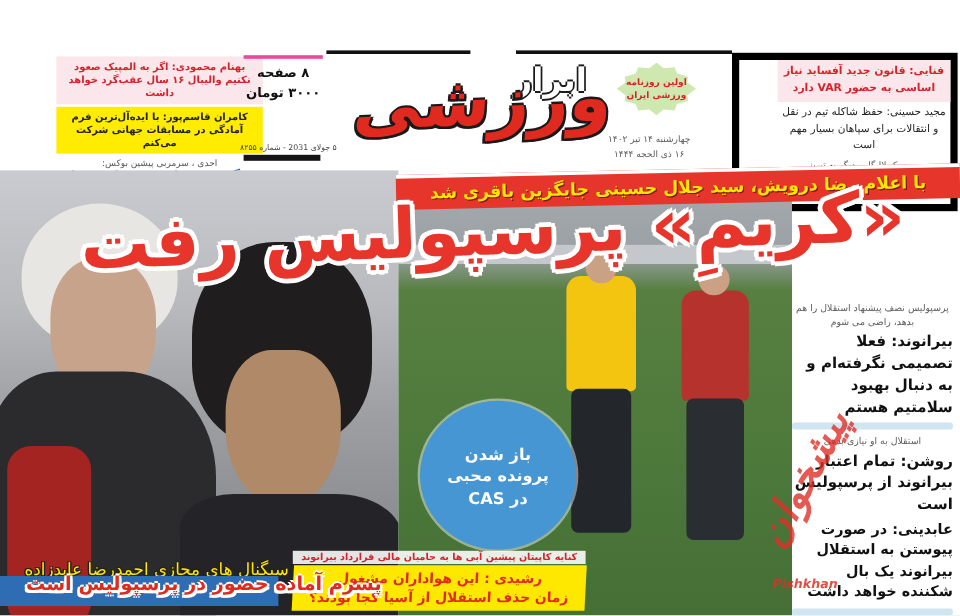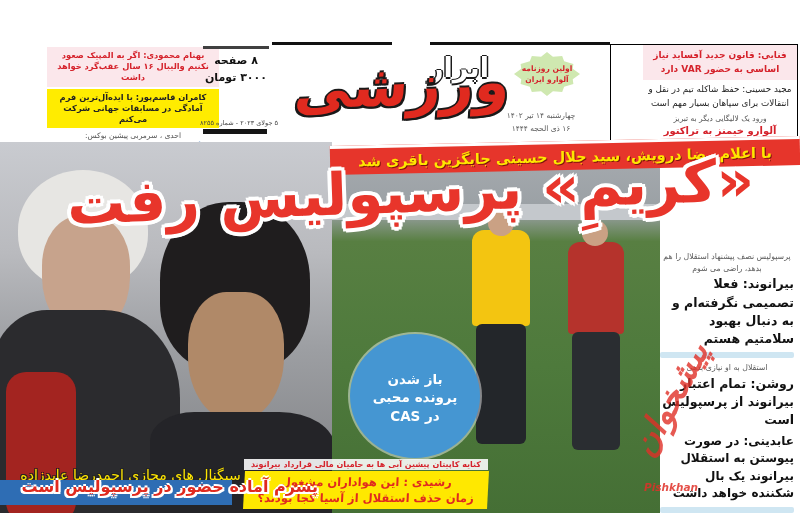--- a/index.html
+++ b/index.html
@@ -12,21 +12,21 @@
   .abs { position:absolute; }
   .rtl { direction:rtl; unicode-bidi:plaintext; }
 
   
   .mini-box { width:172px; padding:3px 4px; font-weight:bold; line-height:1.35; text-align:center; }
   .pinkbg { background:#fbe7eb; color:#d5222b; }
   .yellowbg { background:#ffec00; color:#222; }
   .kicker-gray { color:#555; font-size:7.5px; text-align:center; }
   .blue-head { color:#1f63b0; font-weight:bold; font-size:10.5px; text-align:center; }
 
-  .issue-col { width:66px; text-align:center; border-top:3px solid #404040; padding-top:4px; }
+  .issue-col { width:66px; text-align:center; border-top:3px solid #ec4899; padding-top:4px; }
   .issue-col .big { font-size:11px; font-weight:bold; color:#111; line-height:1.5; }
   .issue-meta { font-size:6.5px; color:#444; white-space:nowrap; }
   .issue-bar { width:64px; height:5px; background:#151515; }
 
   
   .mast-rule { height:3px; background:#111; }
   .logo-main {
     font-size:57px; font-weight:bold; color:#e02a1f; transform:skewX(-6deg) rotate(-2deg);
     text-shadow:-2px 0 #1a1a1a, 2px 0 #1a1a1a, 0 -2px #1a1a1a, 0 2px #1a1a1a, 2px 2px #1a1a1a, -2px 2px 0 #1a1a1a;
     letter-spacing:-2px;
@@ -36,21 +36,21 @@
     text-shadow:-1.5px 0 #1a1a1a, 1.5px 0 #1a1a1a, 0 -1.5px #1a1a1a, 0 1.5px #1a1a1a;
   }
   .badge {
     width:66px; height:44px; background:#cfe8b0; color:#d5222b;
     font-size:7.5px; font-weight:bold; display:flex; flex-direction:column; align-items:center; justify-content:center;
     clip-path:polygon(100% 50%,89% 62%,90% 73%,76% 79%,73% 91%,59% 89%,50% 100%,41% 89%,27% 91%,24% 79%,10% 73%,11% 62%,0% 50%,11% 38%,10% 27%,24% 21%,27% 9%,41% 11%,50% 0%,59% 11%,73% 9%,76% 21%,90% 27%,89% 38%);
     line-height:1.5;
   }
   .date-lines { font-size:7.5px; color:#5a5a5a; text-align:center; line-height:1.7; }
 
-  .right-news { width:188px; border:1px solid #000000; background:#fff;padding-left:32px; }
+  .right-news { width:188px; border:6px solid #000000; background:#fff;padding-left:32px; }
   .right-news .sec1 { background:#fbe7eb; color:#d5222b; font-weight:bold; font-size:9px; text-align:center; padding:4px 2px; line-height:1.5; }
   .right-news .sec2 { color:#222; font-size:8.8px; text-align:center; padding:3px 2px; line-height:1.55; }
   .right-news .sec3 { color:#555; font-size:7.5px; text-align:center; padding:1px 2px; }
   .right-news .sec4 { color:#d5222b; font-weight:bold; font-size:10px; text-align:center; padding:1px 2px 4px; }
 
   
   .photoL { left:0; top:142px; width:332px; height:371px; background:linear-gradient(180deg,#c9cbd0 0%,#b9babe 30%,#9d9fa3 55%,#7c7d80 100%); overflow:hidden; }
   .photoR { left:332px; top:146px; width:328px; height:367px; background:linear-gradient(180deg,#a7abb0 0%,#9aa0a4 18%,#587f42 26%,#4e7a3c 60%,#456f35 100%); overflow:hidden; }
   .shape { position:absolute; }
 
@@ -109,30 +109,30 @@
     <div class="mini-box pinkbg" style="font-size:8.3px;">بهنام محمودی: اگر به المپیک صعود نکنیم والیبال ۱۶ سال عقب‌گرد خواهد داشت</div>
     <div class="mini-box yellowbg" style="font-size:8.3px; margin-top:2px;">کامران قاسم‌پور: با ایده‌آل‌ترین فرم آمادگی در مسابقات جهانی شرکت می‌کنم</div>
     <div class="kicker-gray" style="width:172px; margin-top:3px;">احدی ، سرمربی پیشین بوکس:</div>
     <div class="blue-head" style="width:172px; margin-top:1px;">بزرگترین نقطه‌ضعف ما، رده‌های پایه است</div>
   </div>
 
   <div class="abs issue-col" style="left:203px; top:46px;">
     <div class="big">۸ صفحه</div>
     <div class="big">۳۰۰۰ تومان</div>
   </div>
-  <div class="abs issue-meta" style="left:200px; top:119px;">۵ جولای ۲۰۲۳ - شماره ۸۲۵۵</div>
+  <div class="abs issue-meta" style="left:200px; top:119px;">۵ جولای 2031 - شماره ۸۲۵۵</div>
   <div class="abs issue-bar" style="left:203px; top:129px;"></div>
 
   <div class="abs mast-rule" style="left:272px; top:42px; width:120px;"></div>
   <div class="abs mast-rule" style="left:430px; top:42px; width:180px;"></div>
   <div class="abs logo-top" style="left:428px; top:52px;">ابرار</div>
   <div class="abs logo-main" style="left:295px; top:52px;">ورزشی</div>
   <div class="abs badge" style="left:514px; top:52px;">
     <span>اولین روزنامه</span>
-    <span>آلوارو ایران</span>
+    <span>ورزشی ایران</span>
   </div>
   <div class="abs date-lines" style="left:498px; top:110px; width:86px;">
     <div>چهارشنبه ۱۴ تیر ۱۴۰۲</div>
     <div>۱۶ ذی الحجه ۱۴۴۴</div>
   </div>
 
   <div class="abs right-news" style="left:610px; top:44px;">
     <div class="sec1">فنایی: قانون جدید آفساید نیاز اساسی به حضور VAR دارد</div>
     <div class="sec2">مجید حسینی: حفظ شاکله تیم در نقل و انتقالات برای سپاهان بسیار مهم است</div>
     <div class="sec3">ورود یک لالیگایی دیگر به تبریز</div>

